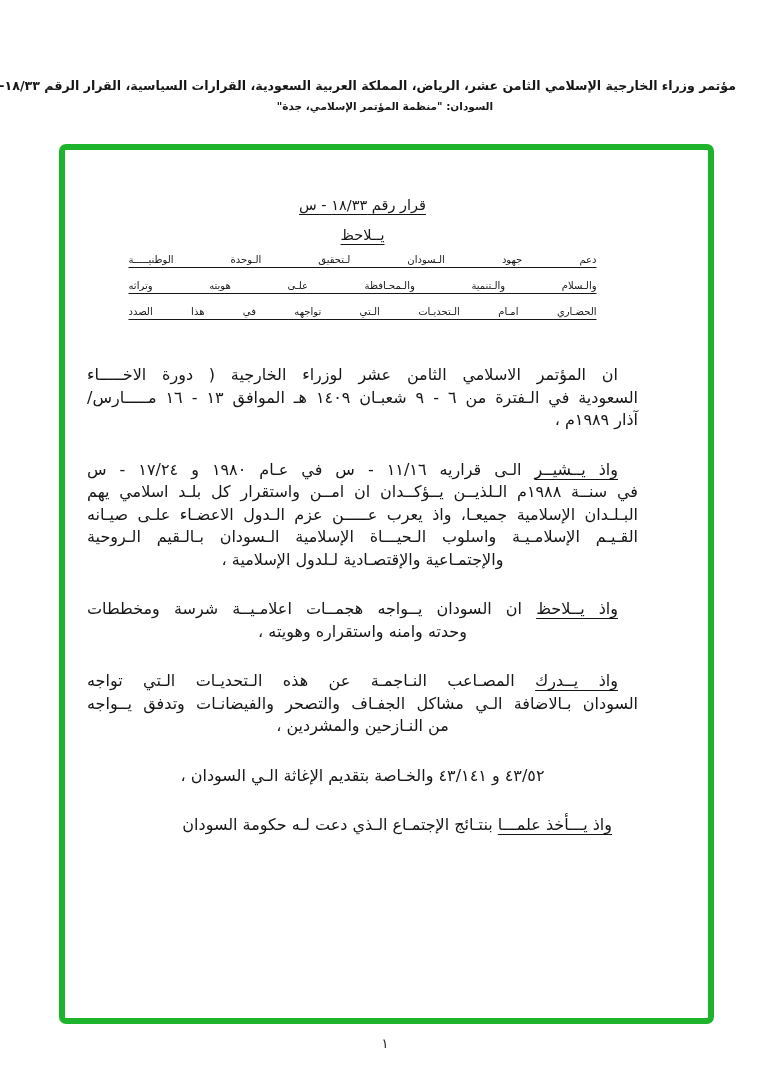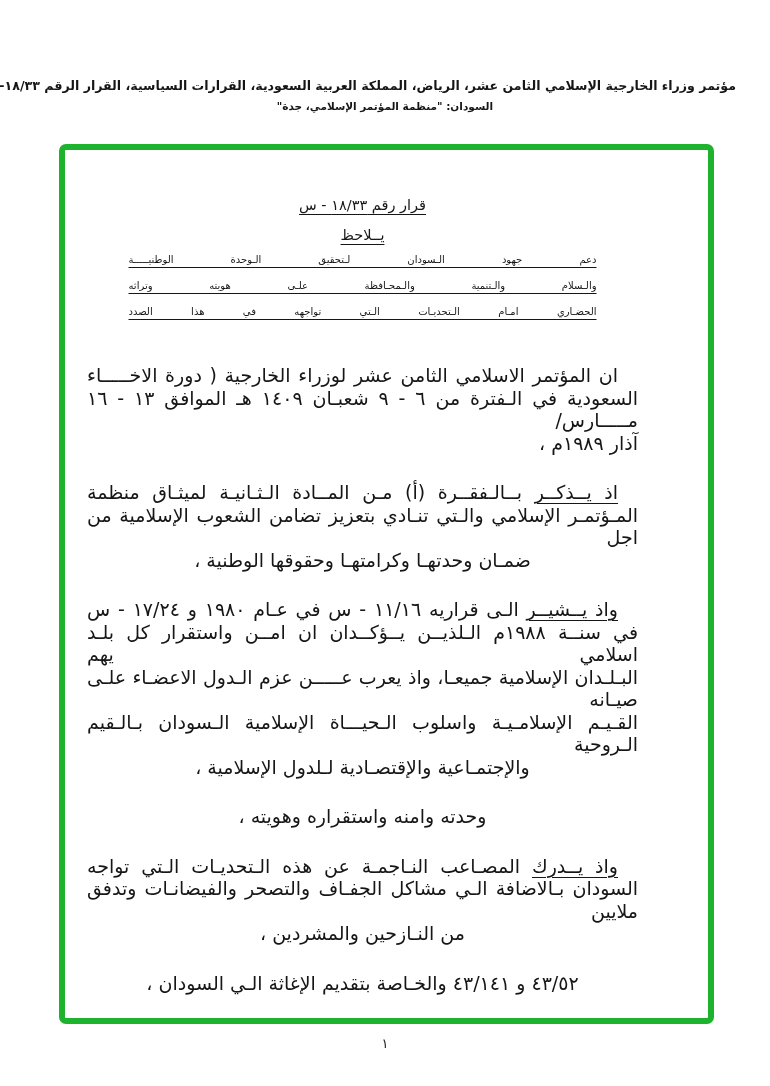--- a/index.html
+++ b/index.html
@@ -31,21 +31,21 @@
         text-decoration-thickness:1px;}
   .subj-line{
     width:468px;margin:0 auto 9px auto;
     text-align:justify;text-align-last:justify;
     text-decoration:underline;text-underline-offset:4px;text-decoration-thickness:1px;
     font-size:10px;line-height:17px;
   }
 
   
   .paras{margin-top:44px;}
-  .para{font-size:19px;line-height:22.5px;margin-top:27px;}
+  .para{font-size:16px;line-height:22.5px;margin-top:27px;}
   .para:first-child{margin-top:0;}
   .line{text-align:justify;text-align-last:justify;text-justify:inter-word;}
   .line.first{padding-right:20px;}
   .para .line:last-child{text-align-last:center;}
   .para.last-right .line:last-child{text-align-last:right;}
   .para.single .line{text-align-last:right;padding-right:26px;}
   .lead{text-decoration:underline;text-underline-offset:4px;text-decoration-thickness:1px;}
 
   
   .pageno{position:absolute;top:1036px;left:0;right:0;text-align:center;
@@ -79,40 +79,39 @@
         </div>
     </div>
 
     <div class="paras" id="paragraphs">
         <div class="para last-right">
           <div class="line first">ان المؤتمر الاسلامي الثامن عشر لوزراء الخارجية ( دورة الاخـــــاء</div>
           <div class="line">السعودية في الـفترة من ٦ - ٩ شعبـان ١٤٠٩ هـ الموافق ١٣ - ١٦ مـــــارس/</div>
           <div class="line">آذار ١٩٨٩م ،</div>
         </div>
         <div class="para">
-          <div class="line first"><span class="lead">اذ يــذكــر</span> بــالـفقــرة (أ) مـن المــادة الـثـانيـة لميثـاق منظمة</div>
-          <div class="line">المـؤتمـر الإسلامي والـتي تنـادي بتعزيز تضامن الشعوب الإسلامية من اجل</div>
-          <div class="line">ضمـان وحدتهـا وكرامتهـا وحقوقها الوطنية ،</div>
-        </div>
-        <div class="para">
           <div class="line first"><span class="lead">واذ يــشيــر</span> الـى قراريه ١١/١٦ - س في عـام ١٩٨٠ و ١٧/٢٤ - س</div>
           <div class="line">في سنــة ١٩٨٨م الـلذيــن يــؤكــدان ان امــن واستقرار كل بلـد اسلامي يهم</div>
           <div class="line">البـلـدان الإسلامية جميعـا، واذ يعرب عـــــن عزم الـدول الاعضـاء علـى صيـانه</div>
           <div class="line">القـيـم الإسلامـيـة واسلوب الـحيـــاة الإسلامية الـسودان بـالـقيم الـروحية</div>
           <div class="line">والإجتمـاعية والإقتصـادية لـلدول الإسلامية ،</div>
         </div>
         <div class="para">
+          <div class="line first"><span class="lead">واذ يــلاحظ</span> ان السودان يــواجه هجمــات اعلامـيــة شرسة ومخططات</div>
           <div class="line">وحدته وامنه واستقراره وهويته ،</div>
         </div>
         <div class="para">
           <div class="line first"><span class="lead">واذ يــدرك</span> المصـاعب النـاجمـة عن هذه الـتحديـات الـتي تواجه</div>
-          <div class="line">السودان بـالاضافة الـي مشاكل الجفـاف والتصحر والفيضانـات وتدفق ملايين</div>
+          <div class="line">السودان بـالاضافة الـي مشاكل الجفـاف والتصحر والفيضانـات وتدفق يــواجه</div>
           <div class="line">من النـازحين والمشردين ،</div>
         </div>
         <div class="para">
           <div class="line">٤٣/٥٢ و ٤٣/١٤١ والخـاصة بتقديم الإغاثة الـي السودان ،</div>
+        </div>
+        <div class="para single">
+          <div class="line first"><span class="lead">واذ يـــأخذ علمـــا</span> بنتـائج الإجتمـاع الـذي دعت لـه حكومة السودان</div>
         </div>
       </div>
   </div>
 
   <div class="pageno">١</div>
 
 </div>
 
 </body></html>

